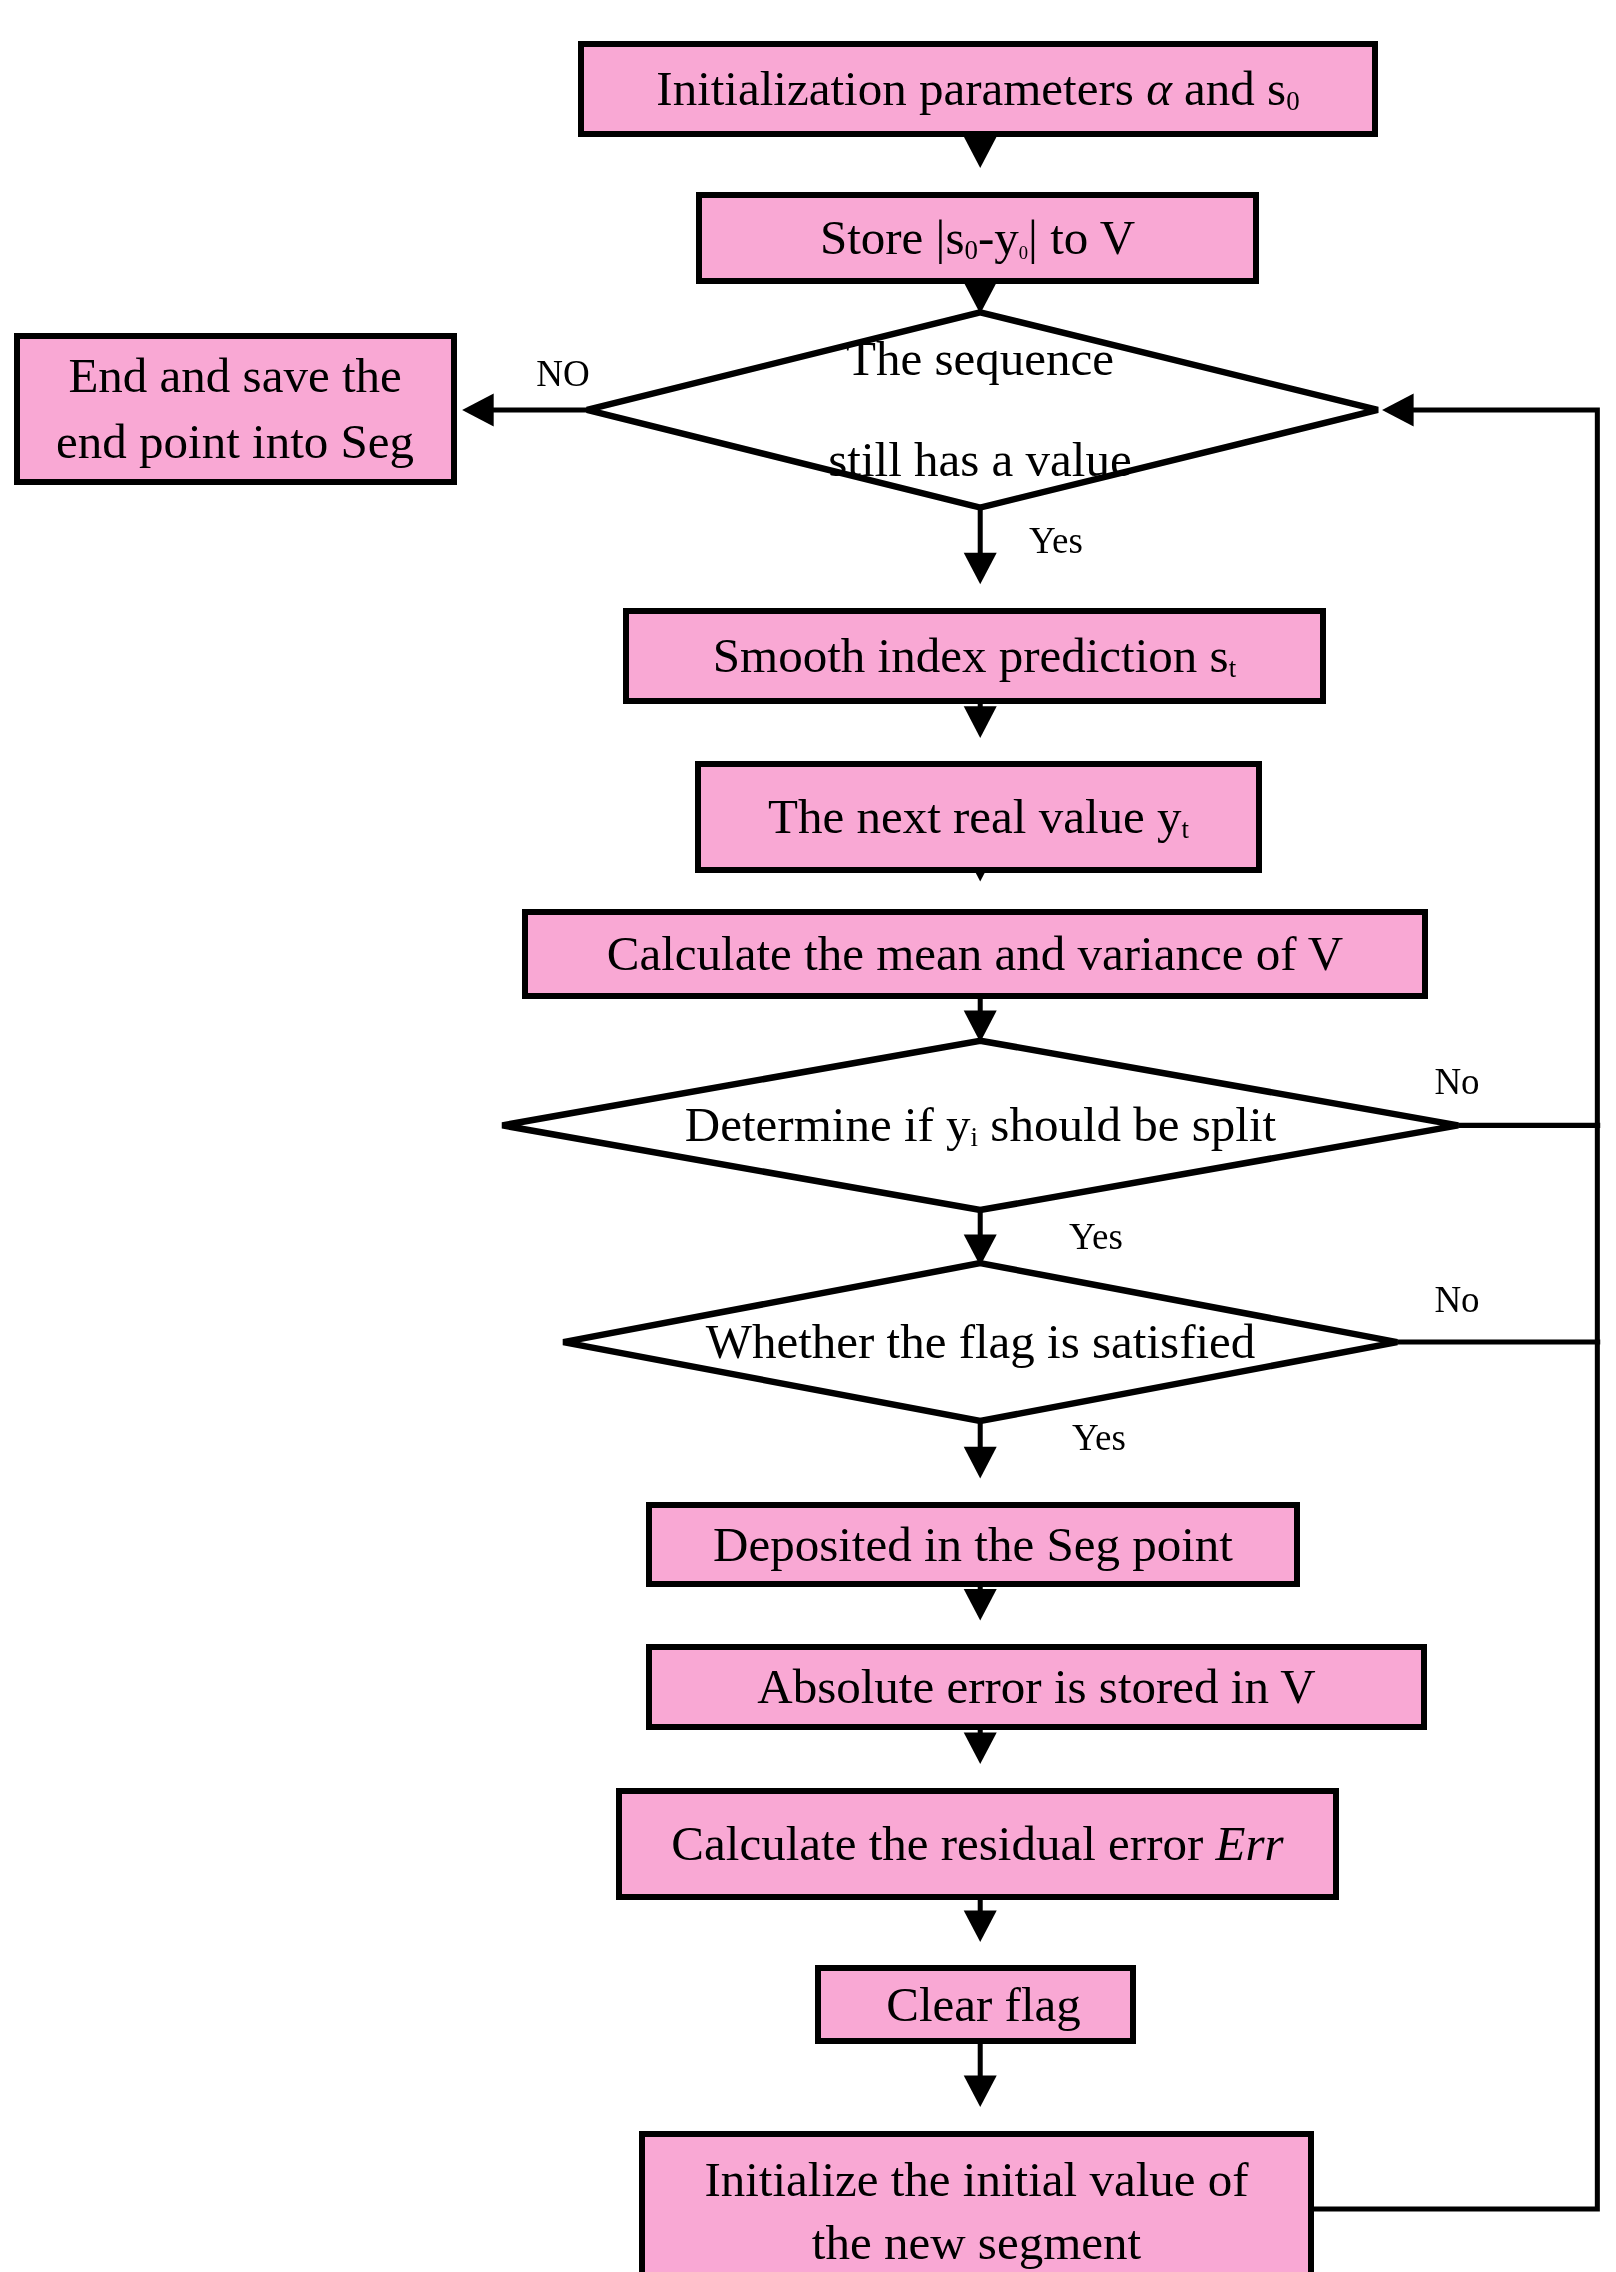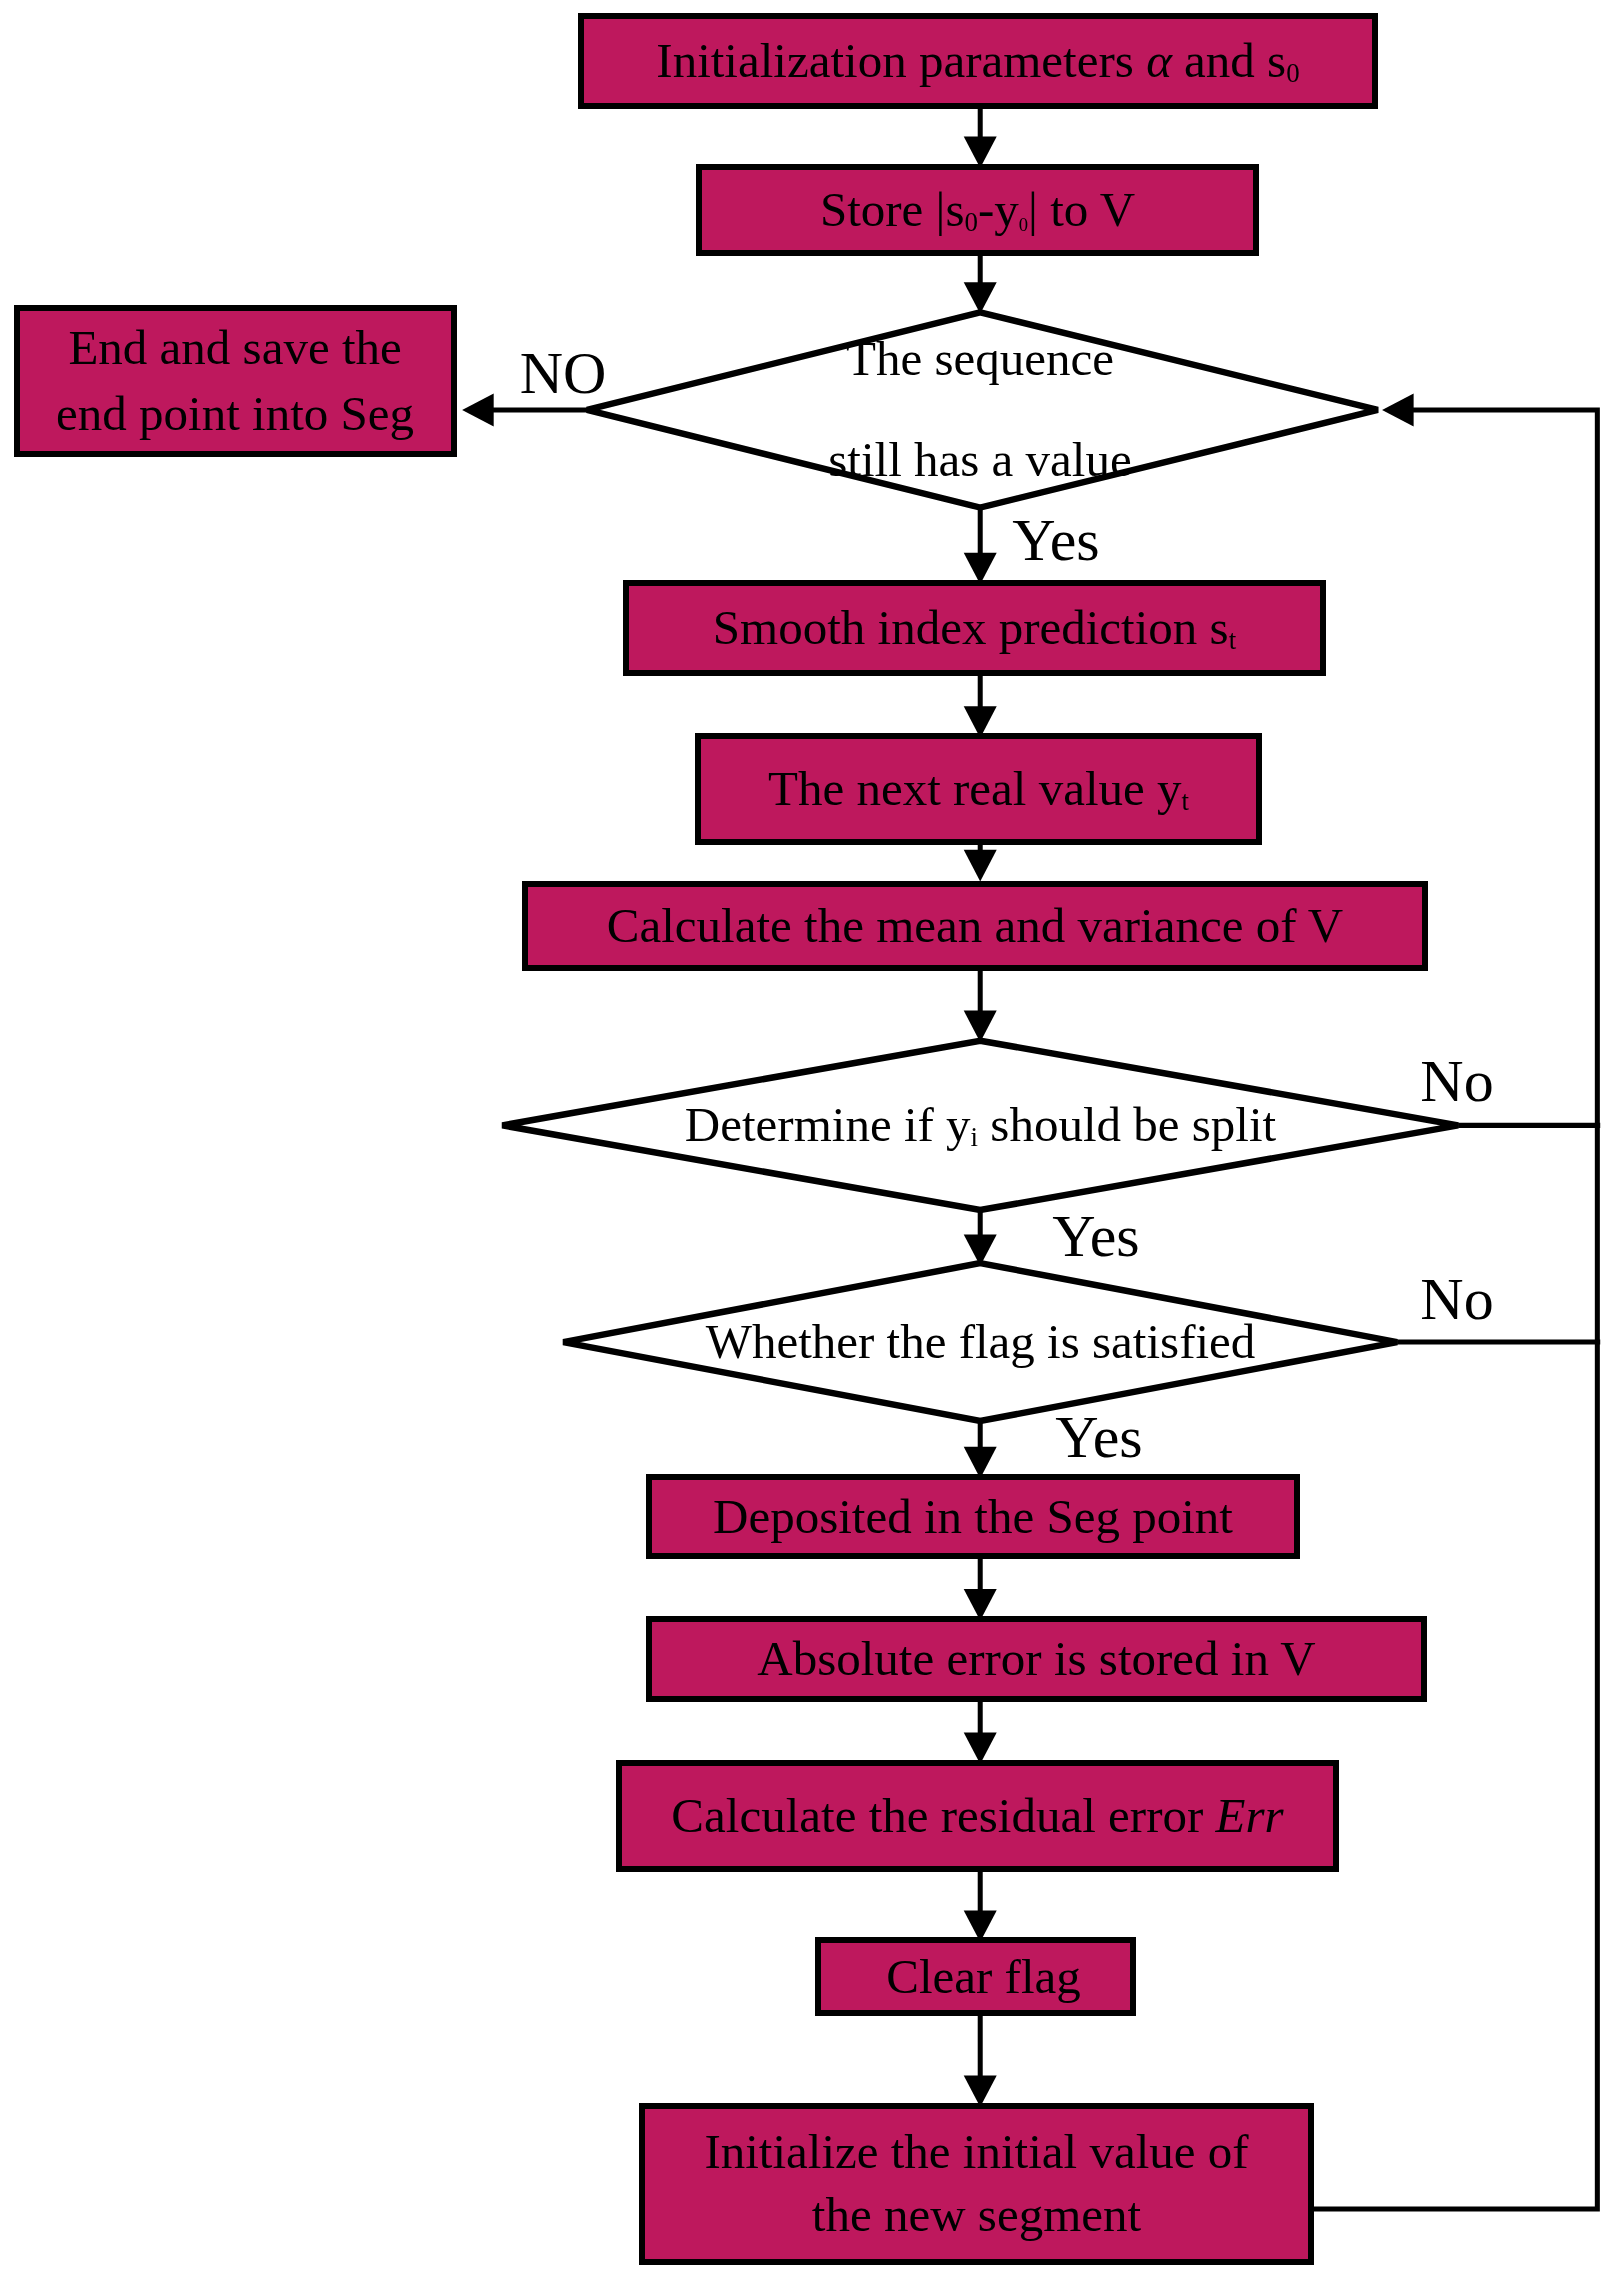--- a/index.html
+++ b/index.html
@@ -5,28 +5,28 @@
   html,body { margin:0; padding:0; background:#ffffff; }
   .page {
     position:relative; width:1616px; height:2273px; background:#ffffff;
     font-family:"Liberation Serif","DejaVu Serif",serif; color:#000;
   }
   .lines { position:absolute; left:0; top:0; z-index:1; }
   .node {
     position:absolute; z-index:2; display:flex; align-items:center; justify-content:center;
     text-align:center; font-size:49px; line-height:1.22; white-space:nowrap;
   }
-  .rect { border:6.5px solid #000; background:#be185d; box-sizing:border-box; }
+  .rect { border:6.5px solid #000; background:#f9a8d4; box-sizing:border-box;margin-top:28px; }
   .dtext {
     position:absolute; z-index:2; display:flex; flex-direction:column; align-items:center;
     justify-content:center; text-align:center; font-size:49px; line-height:1.15; white-space:nowrap;gap:44px;
   }
   .multiline { flex-direction:column; }
   .lbl {
-    position:absolute; z-index:3; font-size:60px; transform:translate(-50%,-50%);
+    position:absolute; z-index:3; font-size:37px; transform:translate(-50%,-50%);
     white-space:nowrap;
   }
   .sub   { font-size:0.55em; position:relative; top:0.18em; }
   .sub-sm{ font-size:0.38em; position:relative; top:0.26em; }
   .it    { font-style:italic; }
 </style>
 </head>
 <body>
 
 <div class="page">

